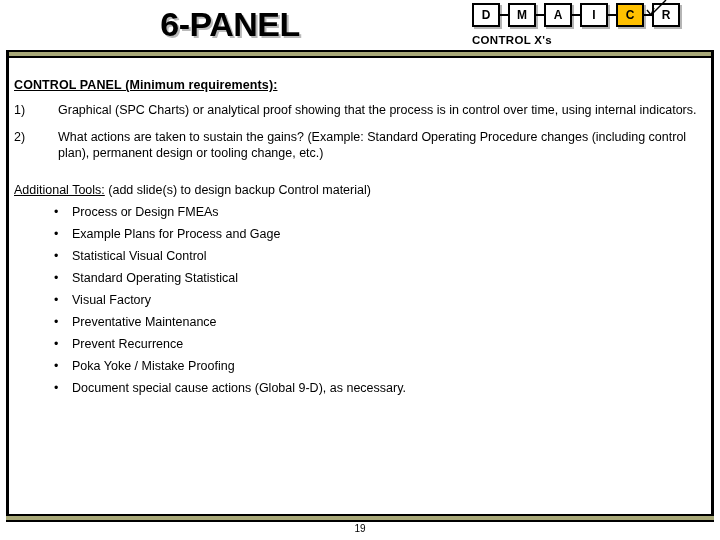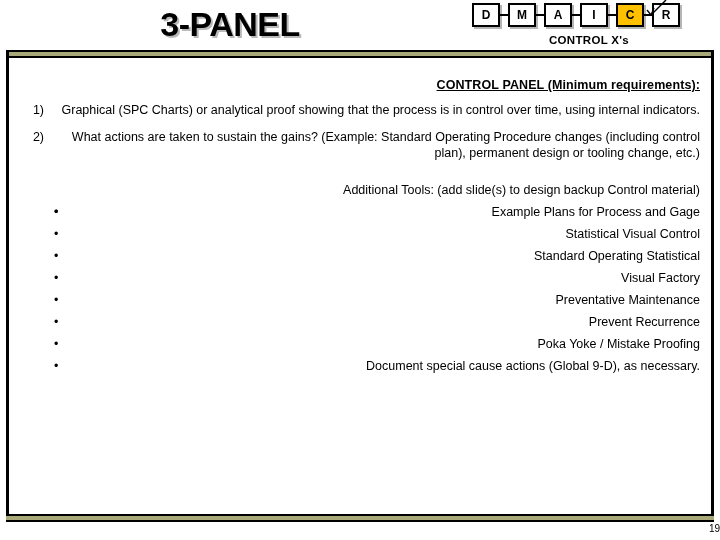--- a/index.html
+++ b/index.html
@@ -73,21 +73,21 @@
     top: -4px;
     width: 30px;
     height: 30px;
     pointer-events: none;
   }
   .roadmap-caption {
     position: absolute;
     left: 472px;
     top: 34px;
     width: 238px;
-    text-align: center;
+    text-align: left;
     padding-right: 4px;
     font-size: 11.5px;
     font-weight: bold;
     letter-spacing: 0.3px;
     box-sizing: border-box;
   }
 
   
   .bar {
     position: absolute;
@@ -123,21 +123,20 @@
   }
   .side-border.left { left: 6px; }
   .side-border.right { right: 6px; }
 
   
   .content {
     position: absolute;
     left: 14px;
     top: 70px;
     width: 686px;
-    text-align: right;
   }
   .section-heading {
     font-size: 12.5px;
     font-weight: bold;
     text-decoration: underline;
     margin: 8px 0 10px 0;
     letter-spacing: 0.1px;
   }
   .num-item {
     position: relative;
@@ -152,20 +151,21 @@
     top: 0;
     width: 30px;
   }
   .tools-heading {
     font-size: 12.5px;
     line-height: 16px;
     margin-top: 21px;
     margin-bottom: 6px;
   }
   .tools-heading .u {
+    text-decoration: underline;
   }
   .bullet-list {
     margin: 0;
     padding: 0;
     list-style: none;
   }
   .bullet-list li {
     position: relative;
     padding-left: 58px;
     font-size: 12.5px;
@@ -177,31 +177,31 @@
     left: 40px;
     top: 0;
   }
 
   
   .page-number {
     position: absolute;
     left: 0;
     top: 523px;
     width: 720px;
-    text-align: right;
+    text-align: center;
     font-size: 10px;
     color: #000000;
   }
 </style>
 </head>
 <body>
 
 <div id="slide">
 
-  <div class="slide-title">3-PANEL</div>
+  <div class="slide-title">6-PANEL</div>
 
   <div class="roadmap">
     <div class="rm-box">
       <span>D</span>
     </div>
     <div class="rm-link"></div>
     <div class="rm-box">
       <span>M</span>
     </div>
     <div class="rm-link"></div>
@@ -252,20 +252,21 @@
       <span>What actions are taken to sustain the gains?  (Example: Standard Operating Procedure changes (including control plan), permanent design or tooling change, etc.)</span>
     </div>
 
     <div class="tools-heading">
       <span class="u">Additional Tools:</span><span> (add slide(s) to design backup Control material)</span>
     </div>
 
     <ul class="bullet-list">
       <li>
         <span class="dot">•</span>
+        <span>Process or Design FMEAs</span>
       </li>
       <li>
         <span class="dot">•</span>
         <span>Example Plans for Process and Gage</span>
       </li>
       <li>
         <span class="dot">•</span>
         <span>Statistical Visual Control</span>
       </li>
       <li>

